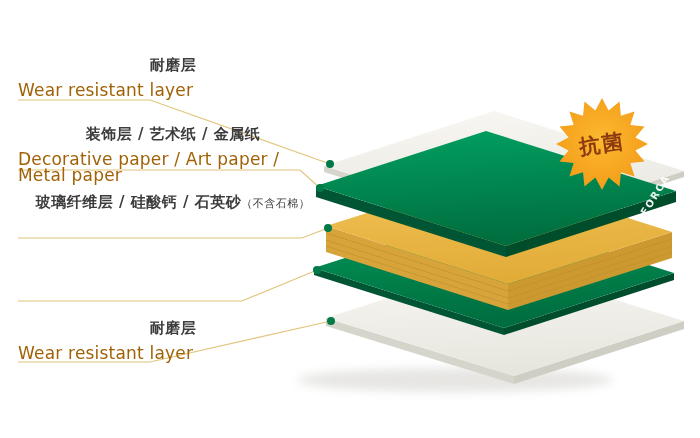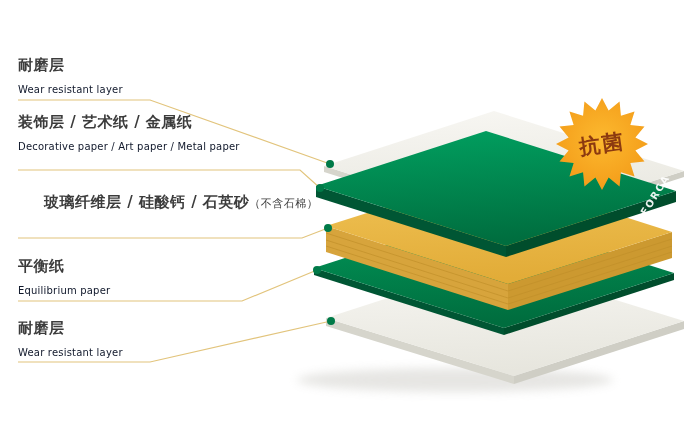--- a/index.html
+++ b/index.html
@@ -3,29 +3,29 @@
 <meta charset="utf-8">
 <style>
   html,body { margin:0; padding:0; background:#ffffff; }
   .stage {
     position:relative; width:700px; height:438px; background:#ffffff;
     overflow:hidden; font-family:"DejaVu Sans","Liberation Sans",sans-serif;
   }
   .illustration { position:absolute; left:0; top:0; width:700px; height:438px; }
   .label-block { position:absolute; left:18px; width:310px; }
   .label-block .zh {
-    font-size:15px; font-weight:600; color:#3c3c3c; letter-spacing:0.5px; line-height:21px;
+    font-size:15px; font-weight:600; color:#3c3c3c; letter-spacing:0.5px; line-height:21px;text-align:center;
   }
   .label-block .zh .zh-note { font-size:11px; font-weight:500; }
   .label-block .en {
-    font-size:10px; color:#0f172a; margin-top:6px; line-height:16px; letter-spacing:0.2px;
+    font-size:17px; color:#a16207; margin-top:6px; line-height:16px; letter-spacing:0.2px;
   }
   .pos1 { top:55px; }
-  .pos2 { top:112px; }
-  .pos3 { top:192px;margin-left:26px; }
+  .pos2 { top:124px; }
+  .pos3 { top:192px; }
   .pos4 { top:256px; }
   .pos5 { top:318px; }
   .badge {
     position:absolute; left:556px; top:98px; width:92px; height:92px;
     display:flex; align-items:center; justify-content:center;
     background: radial-gradient(circle at 50% 45%, #fcb92f 0%, #f6a41f 55%, #ee9312 100%);
     clip-path: polygon(100% 50%, 86.3% 57.2%, 96.2% 69.1%, 80.8% 70.6%, 85.4% 85.4%,
       70.6% 80.8%, 69.1% 96.2%, 57.2% 86.3%, 50% 100%, 42.8% 86.3%, 30.9% 96.2%,
       29.4% 80.8%, 14.6% 85.4%, 19.2% 70.6%, 3.8% 69.1%, 13.7% 57.2%, 0% 50%,
       13.7% 42.8%, 3.8% 30.9%, 19.2% 29.4%, 14.6% 14.6%, 29.4% 19.2%, 30.9% 3.8%,
@@ -126,24 +126,20 @@
 
   <div class="label-block pos2">
     <div class="zh">装饰层 / 艺术纸 / 金属纸</div>
     <div class="en">Decorative paper / Art paper / Metal paper</div>
   </div>
 
   <div class="label-block pos3">
     <div class="zh"><span>玻璃纤维层 / 硅酸钙 / 石英砂</span><span class="zh-note">（不含石棉）</span></div>
   </div>
 
-  <div class="label-block pos4">
-    <div class="zh">平衡纸</div>
-    <div class="en">Equilibrium paper</div>
-  </div>
 
   <div class="label-block pos5">
     <div class="zh">耐磨层</div>
     <div class="en">Wear resistant layer</div>
   </div>
 
   <div class="badge">
     <span class="badge-text">抗菌</span>
   </div>
 

